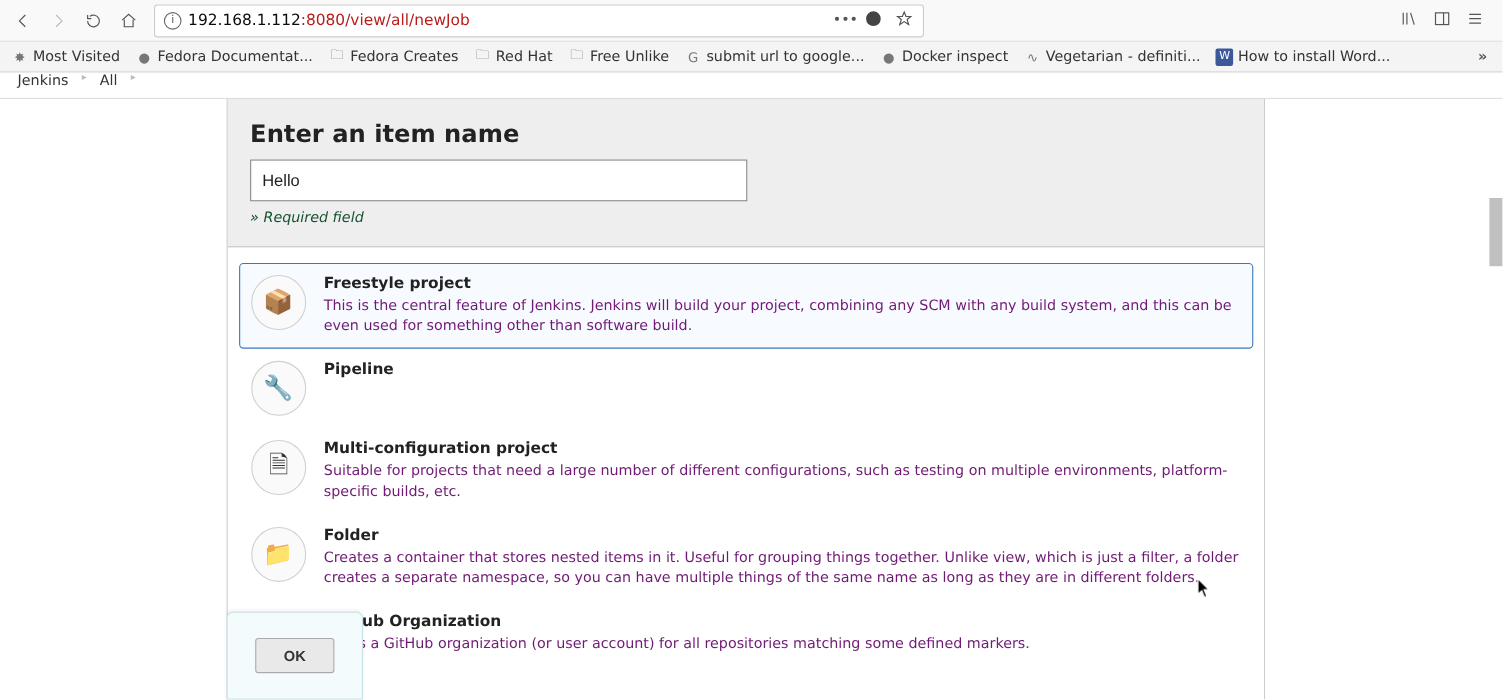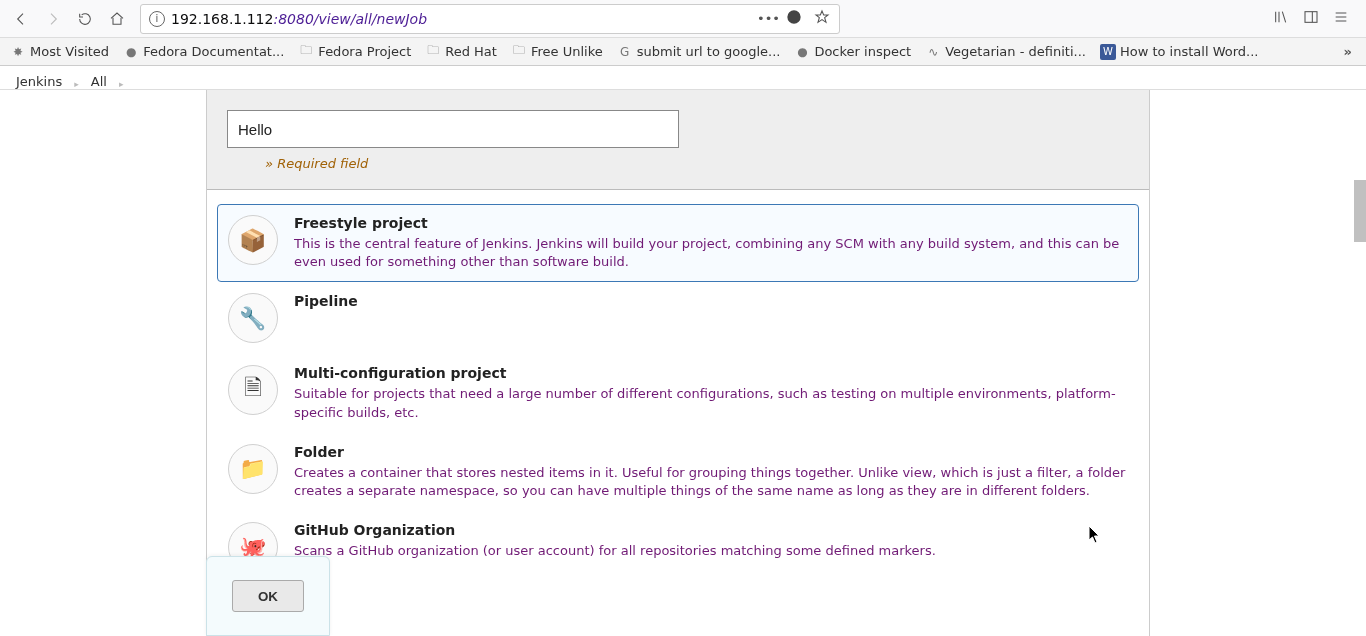--- a/index.html
+++ b/index.html
@@ -16,21 +16,21 @@
   }
   .nav-btn.disabled { color: #bbb; }
   .url-bar {
     flex: 0 0 700px; height: 30px; border: 1px solid #ccc; border-radius: 3px;
     background: #fff; display: flex; align-items: center; padding: 0 8px; gap: 6px; margin: 0 6px;
     position: relative;
   }
   .url-info { width:16px; height:16px; border:1px solid #666; border-radius:50%; display:flex; align-items:center; justify-content:center; font-size:10px; color:#555;}
   .url-text { flex: 1; font-size: 14px; color: #333; white-space: nowrap; overflow: hidden; }
   .url-host { color: #0c0c0d; }
-  .url-path { color: #4c1d95; font-style: italic; }
+  .url-path { color: #b91c1c; }
   .url-actions { display:flex; gap:10px; align-items:center; color:#555;}
   .tb-icon { width:18px; text-align:center; color:#555; }
   .search-bar {
     width: 208px; height: 30px; border: 1px solid #ccc; border-radius: 3px; background:#fff;
     display:flex; align-items:center; padding:0 8px; gap:6px; color:#888;
   }
   .search-icon { width:14px; height:14px; border:2px solid #6bbf59; border-radius:50%; position:relative;}
   .search-icon:after{content:""; position:absolute; width:6px; height:2px; background:#6bbf59; bottom:-2px; right:-4px; transform:rotate(45deg);}
   .spacer { flex:1; }
   .right-icons { display:flex; gap:12px; padding-right:10px; align-items:center; color:#555;}
@@ -38,21 +38,21 @@
   .bookmarks-bar {
     height: 28px; display:flex; align-items:center; padding: 0 10px; gap: 14px;
     background:#f4f4f4; border-bottom:1px solid #ccc; font-size:13px; color:#333;
     white-space:nowrap; overflow:hidden;
   }
   .bookmark { display:flex; align-items:center; gap:4px; cursor:pointer; }
   .bm-icon { width:16px; height:16px; display:inline-flex; align-items:center; justify-content:center; font-size:12px; color:#777;}
   .bm-overflow { margin-left:auto; font-weight:bold; color:#555; padding-right:4px;}
 
   .breadcrumb {
-    height: 24px; display:flex; align-items:flex-end; padding: 0 16px; gap: 4px;
+    height: 24px; display:flex; align-items:flex-start; padding: 0 16px; gap: 4px;
     font-size: 13px; color:#333; border-bottom:1px solid #ddd; background:#fff;
   }
   .bc-item { color:#333; cursor:pointer; }
   .bc-sep { color:#bbb; font-size:9px; padding: 0 8px;}
 
   
   .page {
     display:flex; height: calc(636px - 38px - 28px - 24px);
     position: relative;
   }
@@ -62,21 +62,21 @@
     overflow-y:auto; padding: 20px 0 0 0; height:100%; position:relative;
   }
   .right-placeholder { width:216px; }
 
   .section-header { padding: 0 20px 18px 20px; }
   .item-heading { font-size:22px; font-weight:bold; color:#222; margin-bottom:10px;}
   .item-input {
     width: 452px; height: 38px; border:1px solid #888; background:#fff;
     padding: 0 10px; font-size:15px; color:#222; outline:none;
   }
-  .required { margin-top:8px; font-style:italic; color:#a16207; font-size:13px;margin-left:38px;}
+  .required { margin-top:8px; font-style:italic; color:#14532d; font-size:13px;}
 
   .divider { height:1px; background:#bbb; margin: 0;}
 
   .options { padding: 14px 10px 80px 10px; background:#fff; }
   .option {
     display:flex; gap:16px; padding: 10px 10px; border:1px solid transparent; border-radius:4px;
     cursor:pointer;
   }
   .option.selected { border:1px solid #3c78b5; background:#f7fbff; }
   .opt-icon {
@@ -186,21 +186,21 @@
   <div class="bookmark">
     <span class="bm-icon">✸</span>
     <span>Most Visited</span>
   </div>
   <div class="bookmark">
     <span class="bm-icon">●</span>
     <span>Fedora Documentat...</span>
   </div>
   <div class="bookmark">
     <span class="bm-icon">🗀</span>
-    <span>Fedora Project</span>
+    <span>Fedora Creates</span>
   </div>
   <div class="bookmark">
     <span class="bm-icon">🗀</span>
     <span>Red Hat</span>
   </div>
   <div class="bookmark">
     <span class="bm-icon">🗀</span>
     <span>Free Unlike</span>
   </div>
   <div class="bookmark">
@@ -227,20 +227,21 @@
   <span class="bc-sep">▸</span>
   <span class="bc-item">All</span>
   <span class="bc-sep">▸</span>
 </div>
 
 <div class="page">
   <div class="left-placeholder"></div>
 
   <div class="content">
     <div class="section-header">
+      <div class="item-heading">Enter an item name</div>
       <input class="item-input" type="text" value="Hello" style="">
       <div class="required">» Required field</div>
     </div>
 
     <div class="divider"></div>
 
     <div class="options">
 
       <div class="option selected">
         <div class="opt-icon">📦</div>

